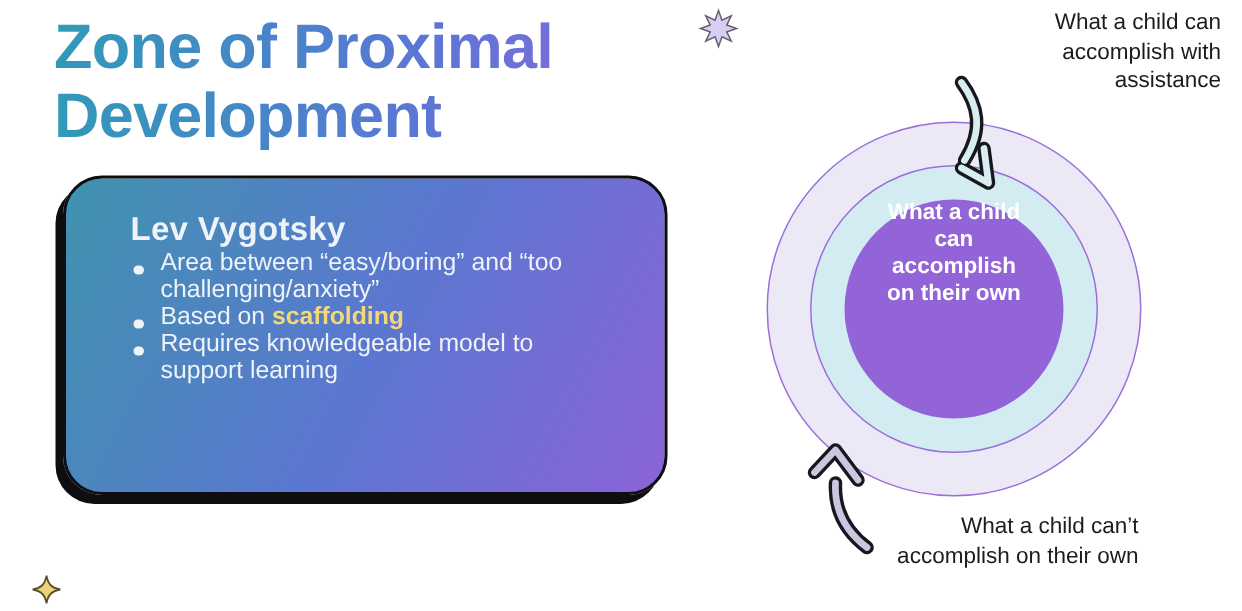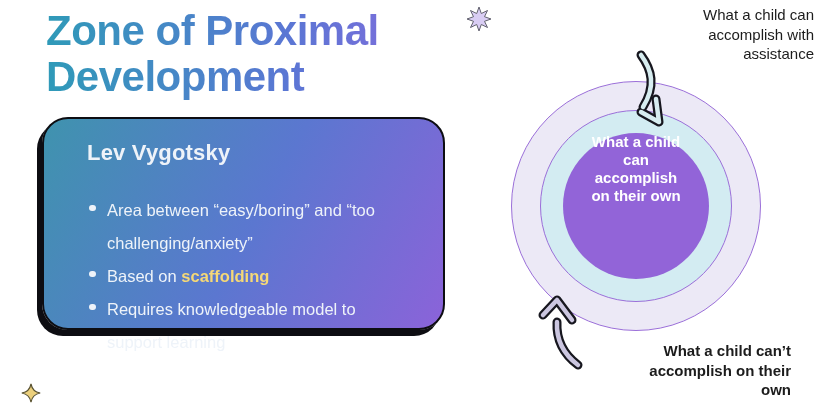--- a/index.html
+++ b/index.html
@@ -9,21 +9,21 @@
     position: relative;
     width: 828px;
     height: 407px;
     background: var(--page-bg, #fff);
     overflow: hidden;
   }
 
   
   .title {
     position: absolute;
-    left: 46px;
+    left: 36px;
     top: 8px;
     width: 445px;
     font-size: 42px;
     line-height: 1.1;
     font-weight: 800;
     letter-spacing: -0.5px;
     background: linear-gradient(90deg, var(--title-grad-start), var(--title-grad-mid) 55%, var(--title-grad-end));
     -webkit-background-clip: text;
     background-clip: text;
     -webkit-text-fill-color: transparent;
@@ -40,29 +40,28 @@
     border-radius: 26px;
     border: 2px solid var(--card-outline);
     box-shadow: -5px 6px 0 var(--card-outline);
     background: linear-gradient(118deg, var(--card-grad-start) 0%, var(--card-grad-mid) 52%, var(--card-grad-end) 100%);
     padding: 21px 34px 0 43px;
     color: var(--card-text);
   }
   .card h2 {
     font-size: 22px;
     font-weight: 700;
-    margin-bottom: 28px;
     letter-spacing: 0.2px;
   }
   .card ul { list-style: none; }
   .card li {
     position: relative;
     padding-left: 20px;
     font-size: 16.5px;
-    line-height: 33px;
+    line-height: 18px;
   }
   .card li::before {
     content: "";
     position: absolute;
     left: 2px;
     top: 10.5px;
     width: 6.5px;
     height: 6.5px;
     border-radius: 50%;
     background: var(--card-text);
@@ -103,21 +102,21 @@
 
   
   .annot {
     position: absolute;
     color: var(--annotation-text);
     font-size: 15px;
     line-height: 1.3;
     text-align: right;
   }
   .annot.top { left: 656px; top: 5px; width: 158px; }
-  .annot.bottom { left: 616px; top: 341px; width: 175px; font-weight: bold; }
+  .annot.bottom { left: 584px; top: 341px; width: 175px; }
 
   
   .svg-abs { position: absolute; overflow: visible; }
   .arrow-outline { fill: none; stroke: var(--arrow-outline); stroke-width: 9; stroke-linecap: round; stroke-linejoin: round; }
   .arrow-top-core { fill: none; stroke: var(--arrow-top-fill); stroke-width: 4.5; stroke-linecap: round; stroke-linejoin: round; }
   .arrow-bottom-core { fill: none; stroke: var(--arrow-bottom-fill); stroke-width: 4.5; stroke-linecap: round; stroke-linejoin: round; }
   .burst-shape { fill: var(--burst-fill); stroke: var(--burst-outline); stroke-width: 1; }
   .sparkle-shape { fill: var(--sparkle-fill); stroke: var(--sparkle-outline); stroke-width: 1.2; }
 </style>
 </head>

